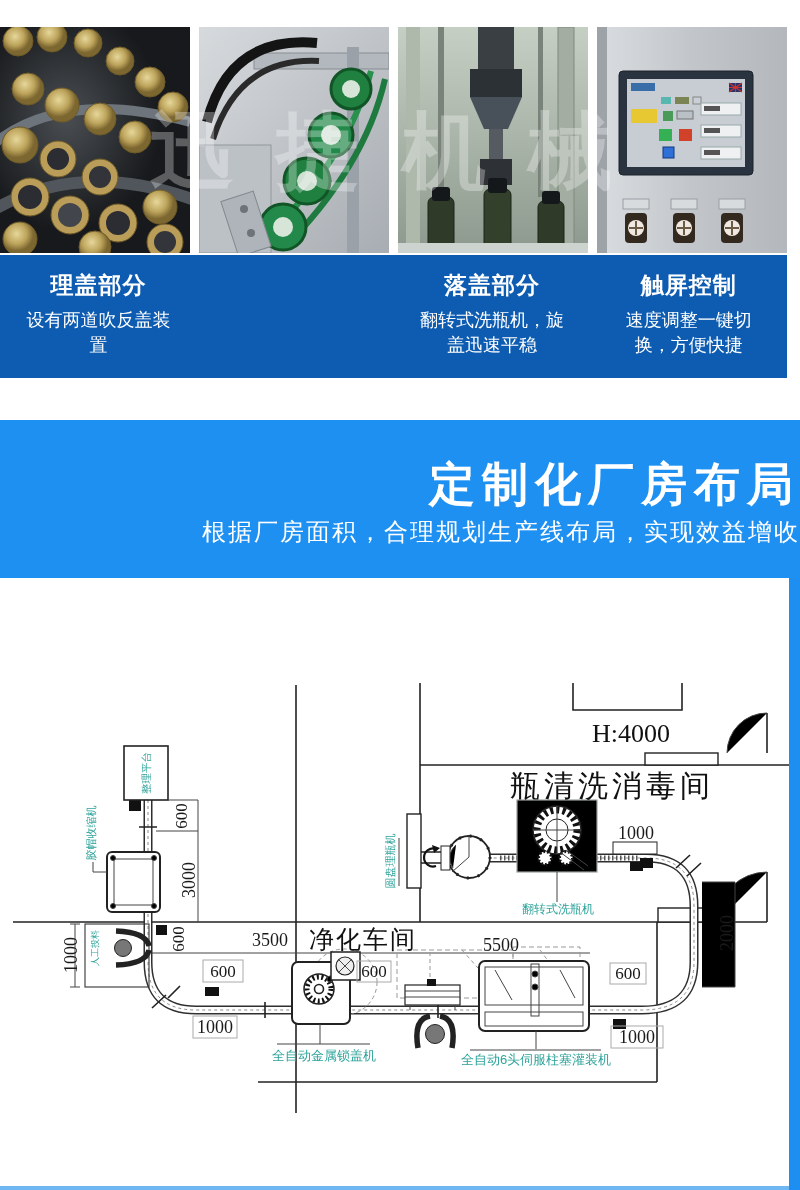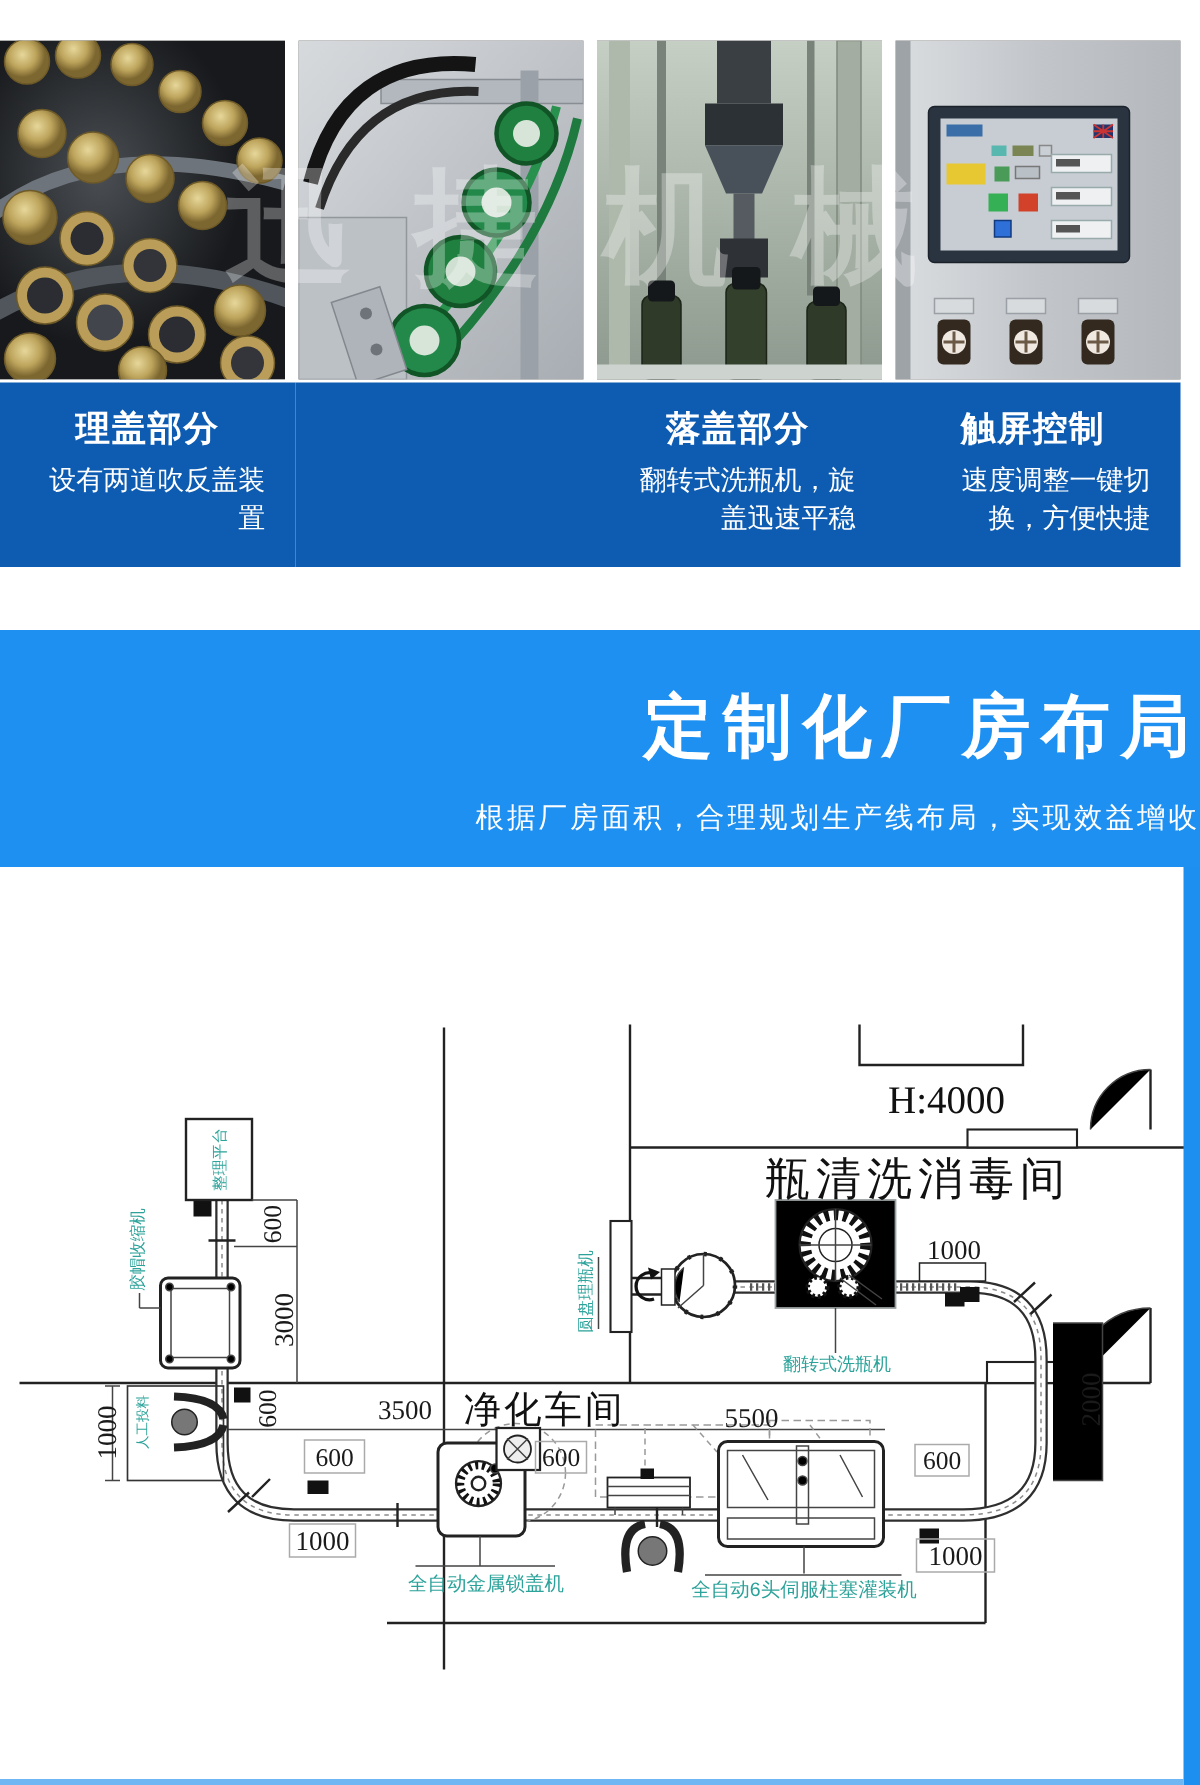--- a/index.html
+++ b/index.html
@@ -14,26 +14,26 @@
   .photo-row{display:flex;gap:9px;padding:27px 13px 0 0;position:relative;border-radius:13px;}
   .photo{flex:1;height:226px;overflow:hidden;position:relative;background:#888;}
   .photo svg{display:block;width:100%;height:100%;}
   .watermark{position:absolute;left:150px;top:95px;font-size:84px;font-weight:bold;
     color:rgba(255,255,255,0.30);letter-spacing:42px;white-space:nowrap;pointer-events:none;}
 
   
   .caption-row{display:flex;gap:0;padding-right:13px;margin-top:2px;}
   .caption{flex:1;height:123px;background:var(--caption-blue);color:#fff;text-align:center;}
   .caption h3{font-size:23px;font-weight:bold;margin:15px 0 7px;letter-spacing:1px;}
-  .caption p{font-size:18px;line-height:1.38;text-align:right;padding:0 20px;}
+  .caption p{font-size:18px;line-height:1.38;text-align:center;padding:0 20px;}
 
   
   .banner{margin-top:42px;height:158px;background:var(--banner-blue);color:#fff;text-align:right;}
   .banner h1{font-size:46px;font-weight:bold;letter-spacing:7px;padding-top:34px;}
-  .banner p{font-size:19px;margin-top:16px;letter-spacing:2px;}
+  .banner p{font-size:24px;margin-top:0;letter-spacing:2px;}
 
   
   .plan-wrap{position:relative;height:612px;background:#fff;}
   .right-stripe{position:absolute;right:0;top:0;width:11px;height:612px;background:var(--stripe-blue);}
   .bottom-stripe{position:absolute;left:0;bottom:0;width:789px;height:4px;background:var(--bottom-blue);}
   svg text{user-select:none;}
   .cad{stroke:#222;fill:none;stroke-width:1.6;}
   .thin{stroke:#444;stroke-width:1;}
   .lt{stroke:#9aa0a0;stroke-width:1.2;}
   .dim{font-family:"Liberation Serif",serif;font-size:18px;fill:#1a1a1a;}

